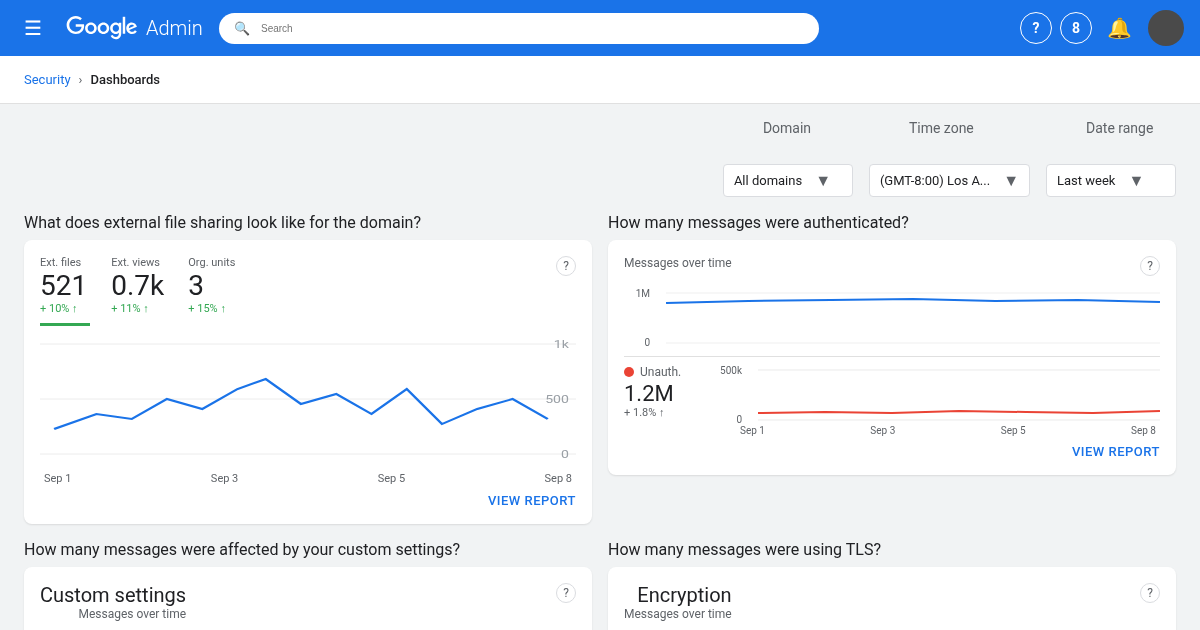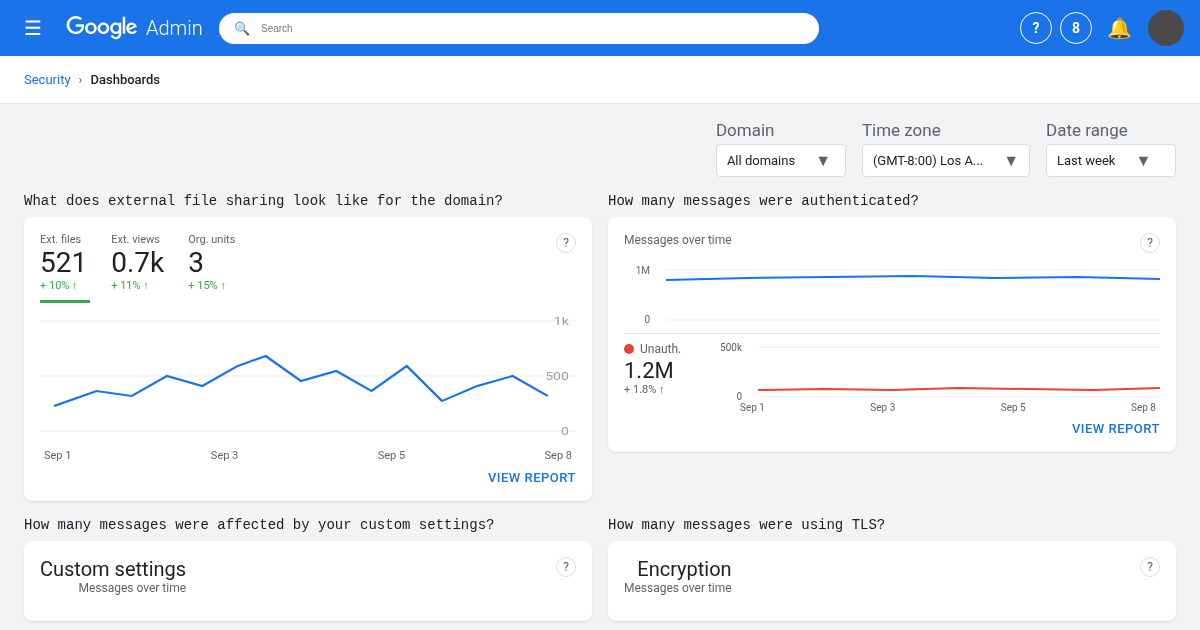--- a/index.html
+++ b/index.html
@@ -98,51 +98,52 @@
       gap: 16px;
       margin-bottom: 16px;
       align-items: flex-end;
     }
     .filter-group {
       display: flex;
       flex-direction: column;
       gap: 4px;
     }
     .filter-label {
-      font-size: 17px;
-      color: #5f6368;
+      font-size: 14px;
+      color: #5f6368;
+      margin-left: 40px;
     }
     .filter-select {
       display: flex;
       align-items: center;
-      gap: 20px;
+      gap: 13px;
       background: white;
       border: 1px solid #dadce0;
       border-radius: 4px;
       padding: 6px 10px;
       cursor: pointer;
       font-size: 13px;
       min-width: 130px;
+      margin-top: 24px;
     }
     .filter-select .chevron { color: #5f6368; font-size: 16px; }
 
     
     .dashboard-grid {
       display: grid;
       grid-template-columns: 1fr 1fr;
       gap: 16px;
     }
 
     
     .section { display: flex; flex-direction: column; gap: 8px; }
     .section-question {
-      font-size: 14px;
+      font-size: 16px;
       color: #202124;
       font-weight: 400;
-      font-family: Liberation Mono, monospace;
     }
 
     
     .card {
       background: white;
       border-radius: 8px;
       box-shadow: 0 1px 2px rgba(0,0,0,0.1);
       padding: 16px;
     }
 

